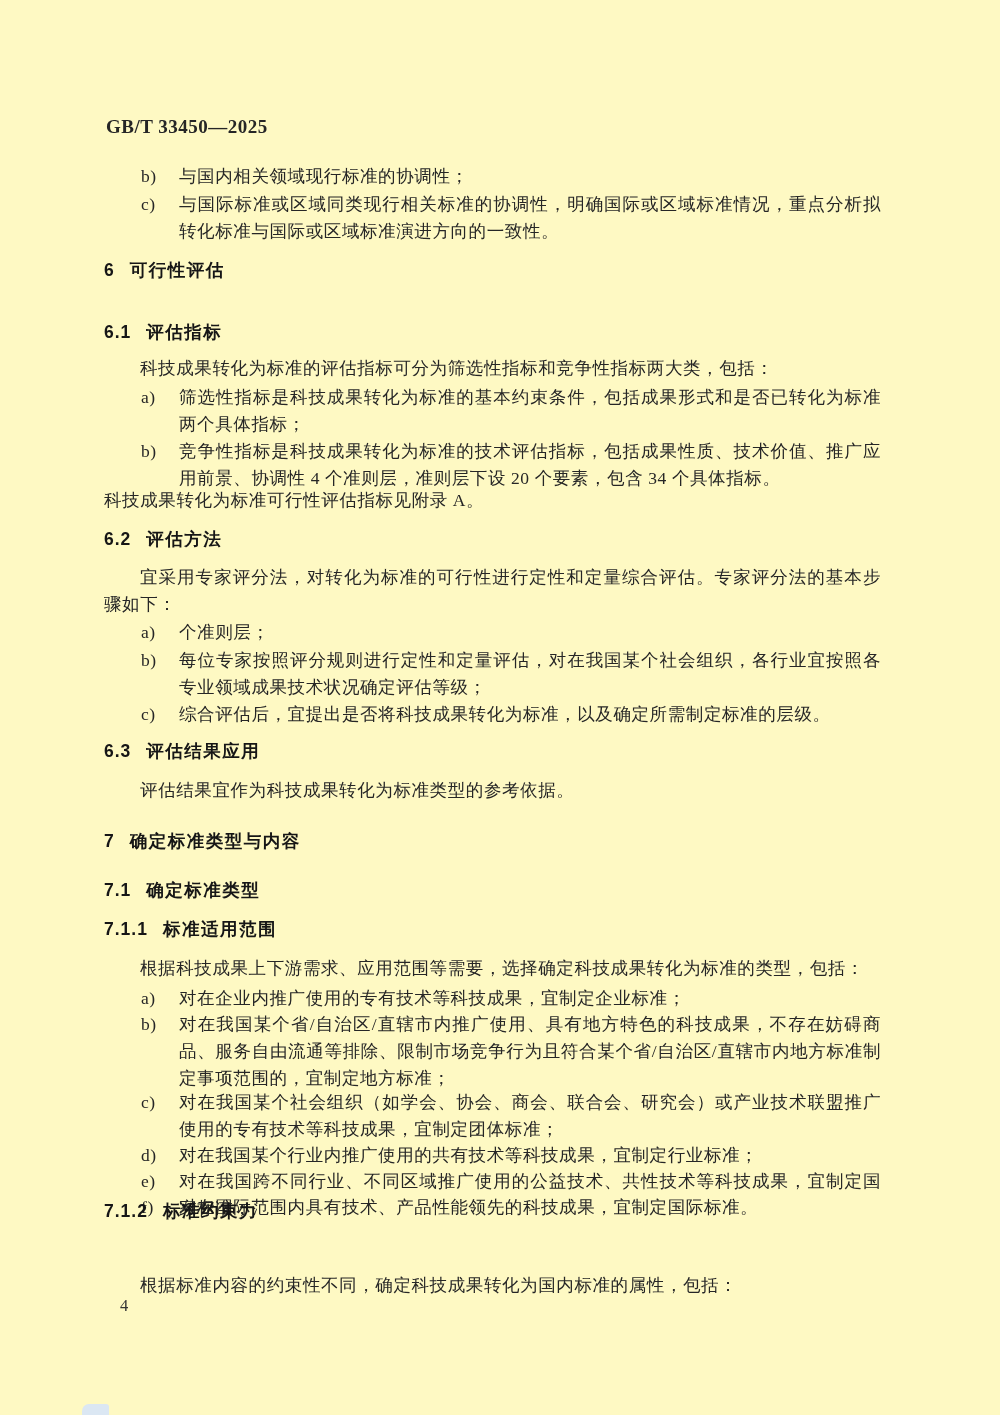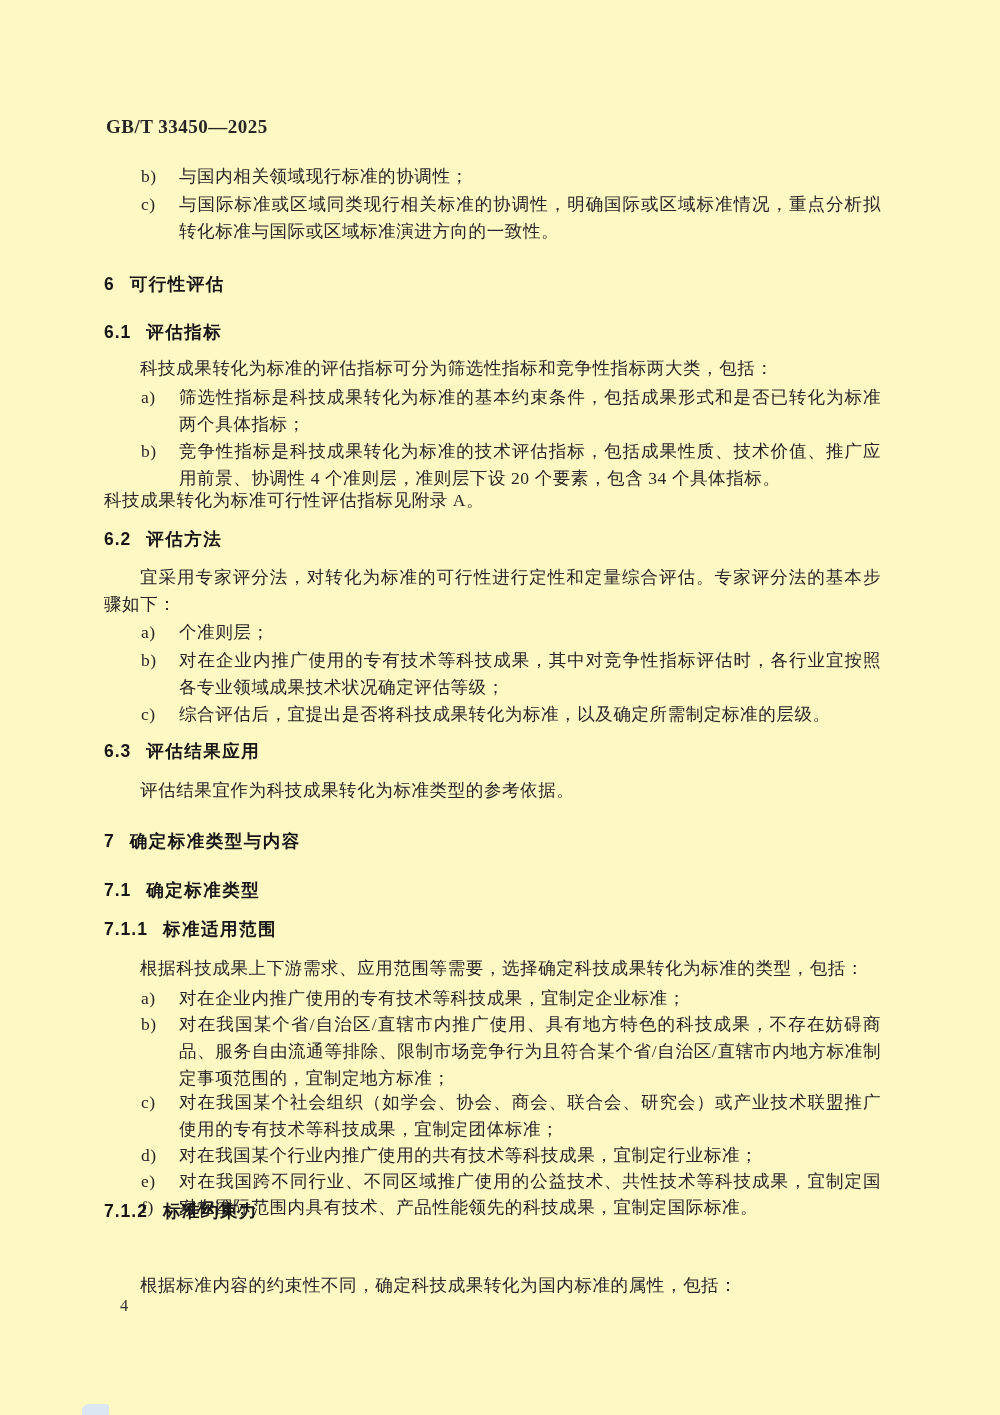--- a/index.html
+++ b/index.html
@@ -79,21 +79,21 @@
 
   <div class="li" style="top:163px">
     <span class="lbl">b)</span>
     <span class="txt">与国内相关领域现行标准的协调性；</span>
   </div>
   <div class="li" style="top:191px">
     <span class="lbl">c)</span>
     <span class="txt">与国际标准或区域同类现行相关标准的协调性，明确国际或区域标准情况，重点分析拟转化标准与国际或区域标准演进方向的一致性。</span>
   </div>
 
-  <div class="heading" style="top:272px">
+  <div class="heading" style="top:258px">
     <span class="num">6</span><span class="ttl">可行性评估</span>
   </div>
 
   <div class="heading" style="top:320px">
     <span class="num">6.1</span><span class="ttl">评估指标</span>
   </div>
   <div class="para indent" style="top:355px">科技成果转化为标准的评估指标可分为筛选性指标和竞争性指标两大类，包括：</div>
   <div class="li" style="top:384px">
     <span class="lbl">a)</span>
     <span class="txt">筛选性指标是科技成果转化为标准的基本约束条件，包括成果形式和是否已转化为标准两个具体指标；</span>
@@ -107,21 +107,21 @@
   <div class="heading" style="top:527px">
     <span class="num">6.2</span><span class="ttl">评估方法</span>
   </div>
   <div class="para indent" style="top:564px">宜采用专家评分法，对转化为标准的可行性进行定性和定量综合评估。专家评分法的基本步骤如下：</div>
   <div class="li" style="top:619px">
     <span class="lbl">a)</span>
     <span class="txt">个准则层；</span>
   </div>
   <div class="li" style="top:647px">
     <span class="lbl">b)</span>
-    <span class="txt">对在企业内推广使用的专有技术等科技成果，其中对竞争性指标评估时，各行业宜按照各专业领域成果技术状况确定评估等级；</span>
+    <span class="txt">每位专家按照评分规则进行定性和定量评估，对在我国某个社会组织，各行业宜按照各专业领域成果技术状况确定评估等级；</span>
   </div>
   <div class="li" style="top:701px">
     <span class="lbl">c)</span>
     <span class="txt">综合评估后，宜提出是否将科技成果转化为标准，以及确定所需制定标准的层级。</span>
   </div>
 
   <div class="heading" style="top:739px">
     <span class="num">6.3</span><span class="ttl">评估结果应用</span>
   </div>
   <div class="para indent" style="top:777px">评估结果宜作为科技成果转化为标准类型的参考依据。</div>

